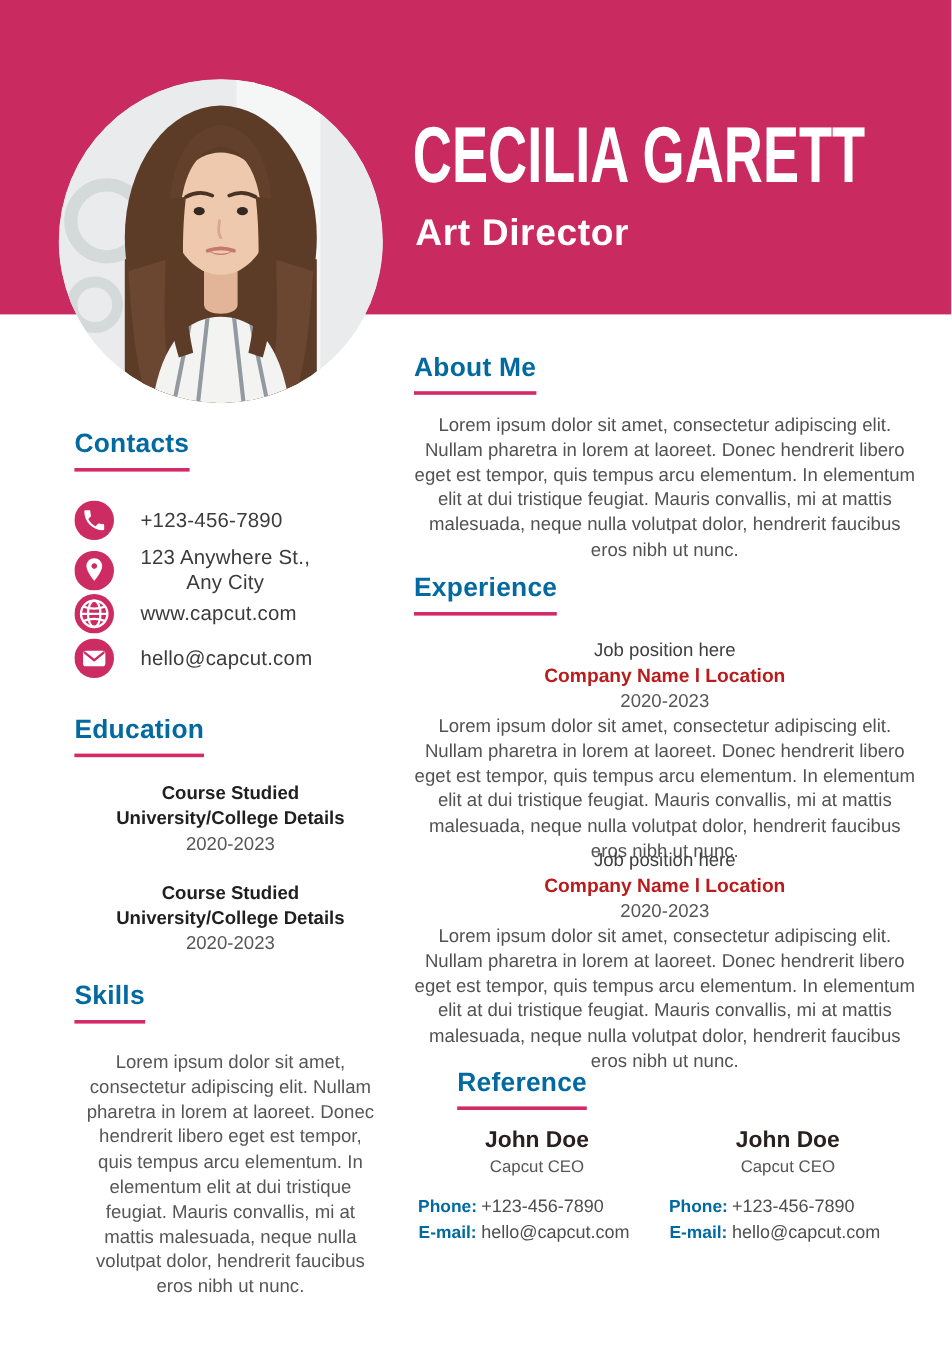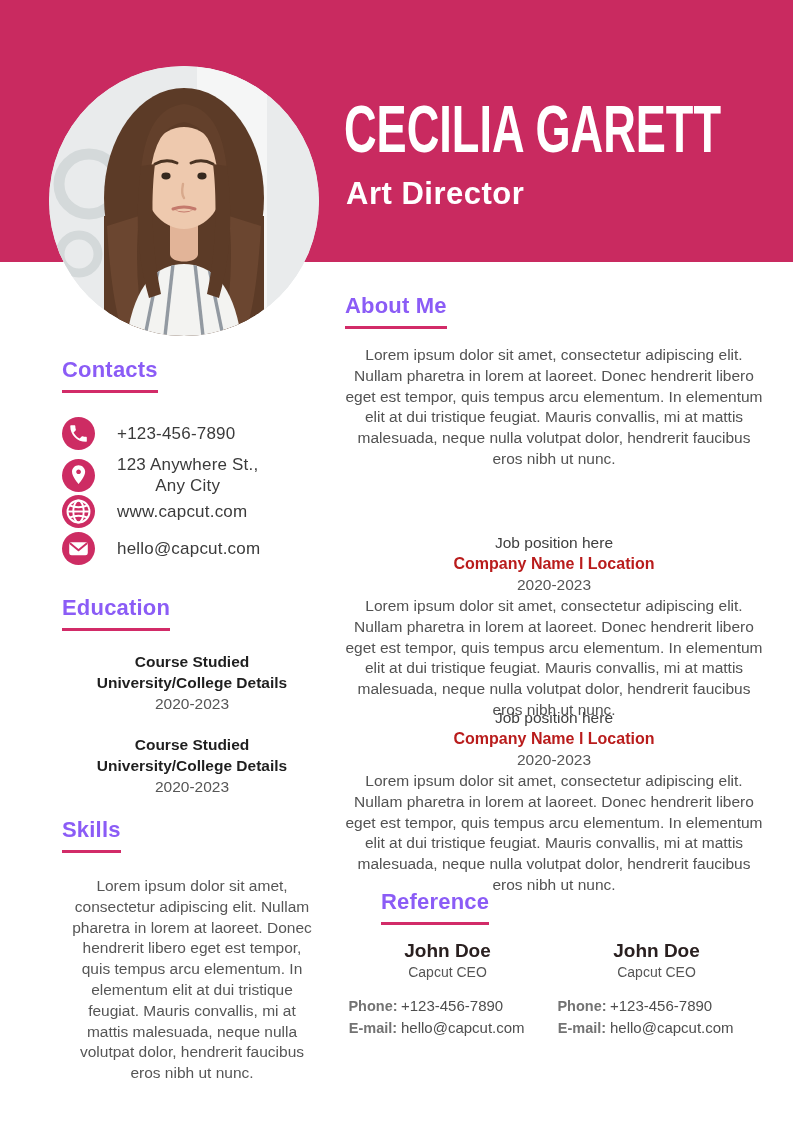--- a/index.html
+++ b/index.html
@@ -46,21 +46,21 @@
     left: 346px; top: 176px;
     color: #ffffff;
     font-size: 31px;
     font-weight: 700;
     letter-spacing: 0.5px;
     white-space: nowrap;
   }
   
   .sec-head {
     display: inline-block;
-    color: #8b5cf6;
+    color: #0369a1;
     font-size: 22px;
     font-weight: 700;
     letter-spacing: 0.2px;
     line-height: 1.1;
     padding-bottom: 8px;
     border-bottom: 3.5px solid #d22b68;
   }
   
   .contacts-head { position: absolute; left: 62px; top: 358px; }
   .contact-row {
@@ -105,21 +105,21 @@
   .job .yrs { color: #565656; font-size: 15.5px; line-height: 21px; }
   .job .para { margin-top: 1px; }
   .ref-head { position: absolute; left: 345px; top: 890px; margin-left: 36px; }
   .ref-entry { position: absolute; top: 940px; width: 205px; }
   .ref-entry.c1 { left: 345px; }
   .ref-entry.c2 { left: 554px; }
   .ref-name { color: #2a2020; font-weight: 700; font-size: 19px; line-height: 22px; }
   .ref-title { color: #565656; font-size: 14px; line-height: 21px; margin-top: 0; }
   .ref-rows { margin-top: 14px; }
   .ref-row { display: flex; align-items: baseline; margin-top: 5px; }
-  .ref-label { color: #737373; font-weight: 700; font-size: 14.5px; width: 56px; flex: 0 0 56px; }
+  .ref-label { color: #0369a1; font-weight: 700; font-size: 14.5px; width: 56px; flex: 0 0 56px; }
   .ref-val { color: #4e4e4e; font-size: 15px; }
 </style>
 </head>
 <body>
 
 <div class="page">
 
   <div class="band"></div>
 
   <div class="photo-wrap">
@@ -240,20 +240,23 @@
   <div class="skills-head">
     <span class="sec-head">Skills</span>
   </div>
   <div class="skills-text">Lorem ipsum dolor sit amet, consectetur adipiscing elit. Nullam pharetra in lorem at laoreet. Donec hendrerit libero eget est tempor, quis tempus arcu elementum. In elementum elit at dui tristique feugiat. Mauris convallis, mi at mattis malesuada, neque nulla volutpat dolor, hendrerit faucibus eros nibh ut nunc.</div>
 
   <div class="about-head">
     <span class="sec-head">About Me</span>
   </div>
   <div class="para about-text">Lorem ipsum dolor sit amet, consectetur adipiscing elit. Nullam pharetra in lorem at laoreet. Donec hendrerit libero eget est tempor, quis tempus arcu elementum. In elementum elit at dui tristique feugiat. Mauris convallis, mi at mattis malesuada, neque nulla volutpat dolor, hendrerit faucibus eros nibh ut nunc.</div>
 
+  <div class="exp-head">
+    <span class="sec-head">Experience</span>
+  </div>
 
   <div class="job" style="top:532px;">
     <div class="pos">Job position here</div>
     <div class="comp">Company Name l Location</div>
     <div class="yrs">2020-2023</div>
     <div class="para">Lorem ipsum dolor sit amet, consectetur adipiscing elit. Nullam pharetra in lorem at laoreet. Donec hendrerit libero eget est tempor, quis tempus arcu elementum. In elementum elit at dui tristique feugiat. Mauris convallis, mi at mattis malesuada, neque nulla volutpat dolor, hendrerit faucibus eros nibh ut nunc.</div>
   </div>
 
   <div class="job" style="top:707px;">
     <div class="pos">Job position here</div>

